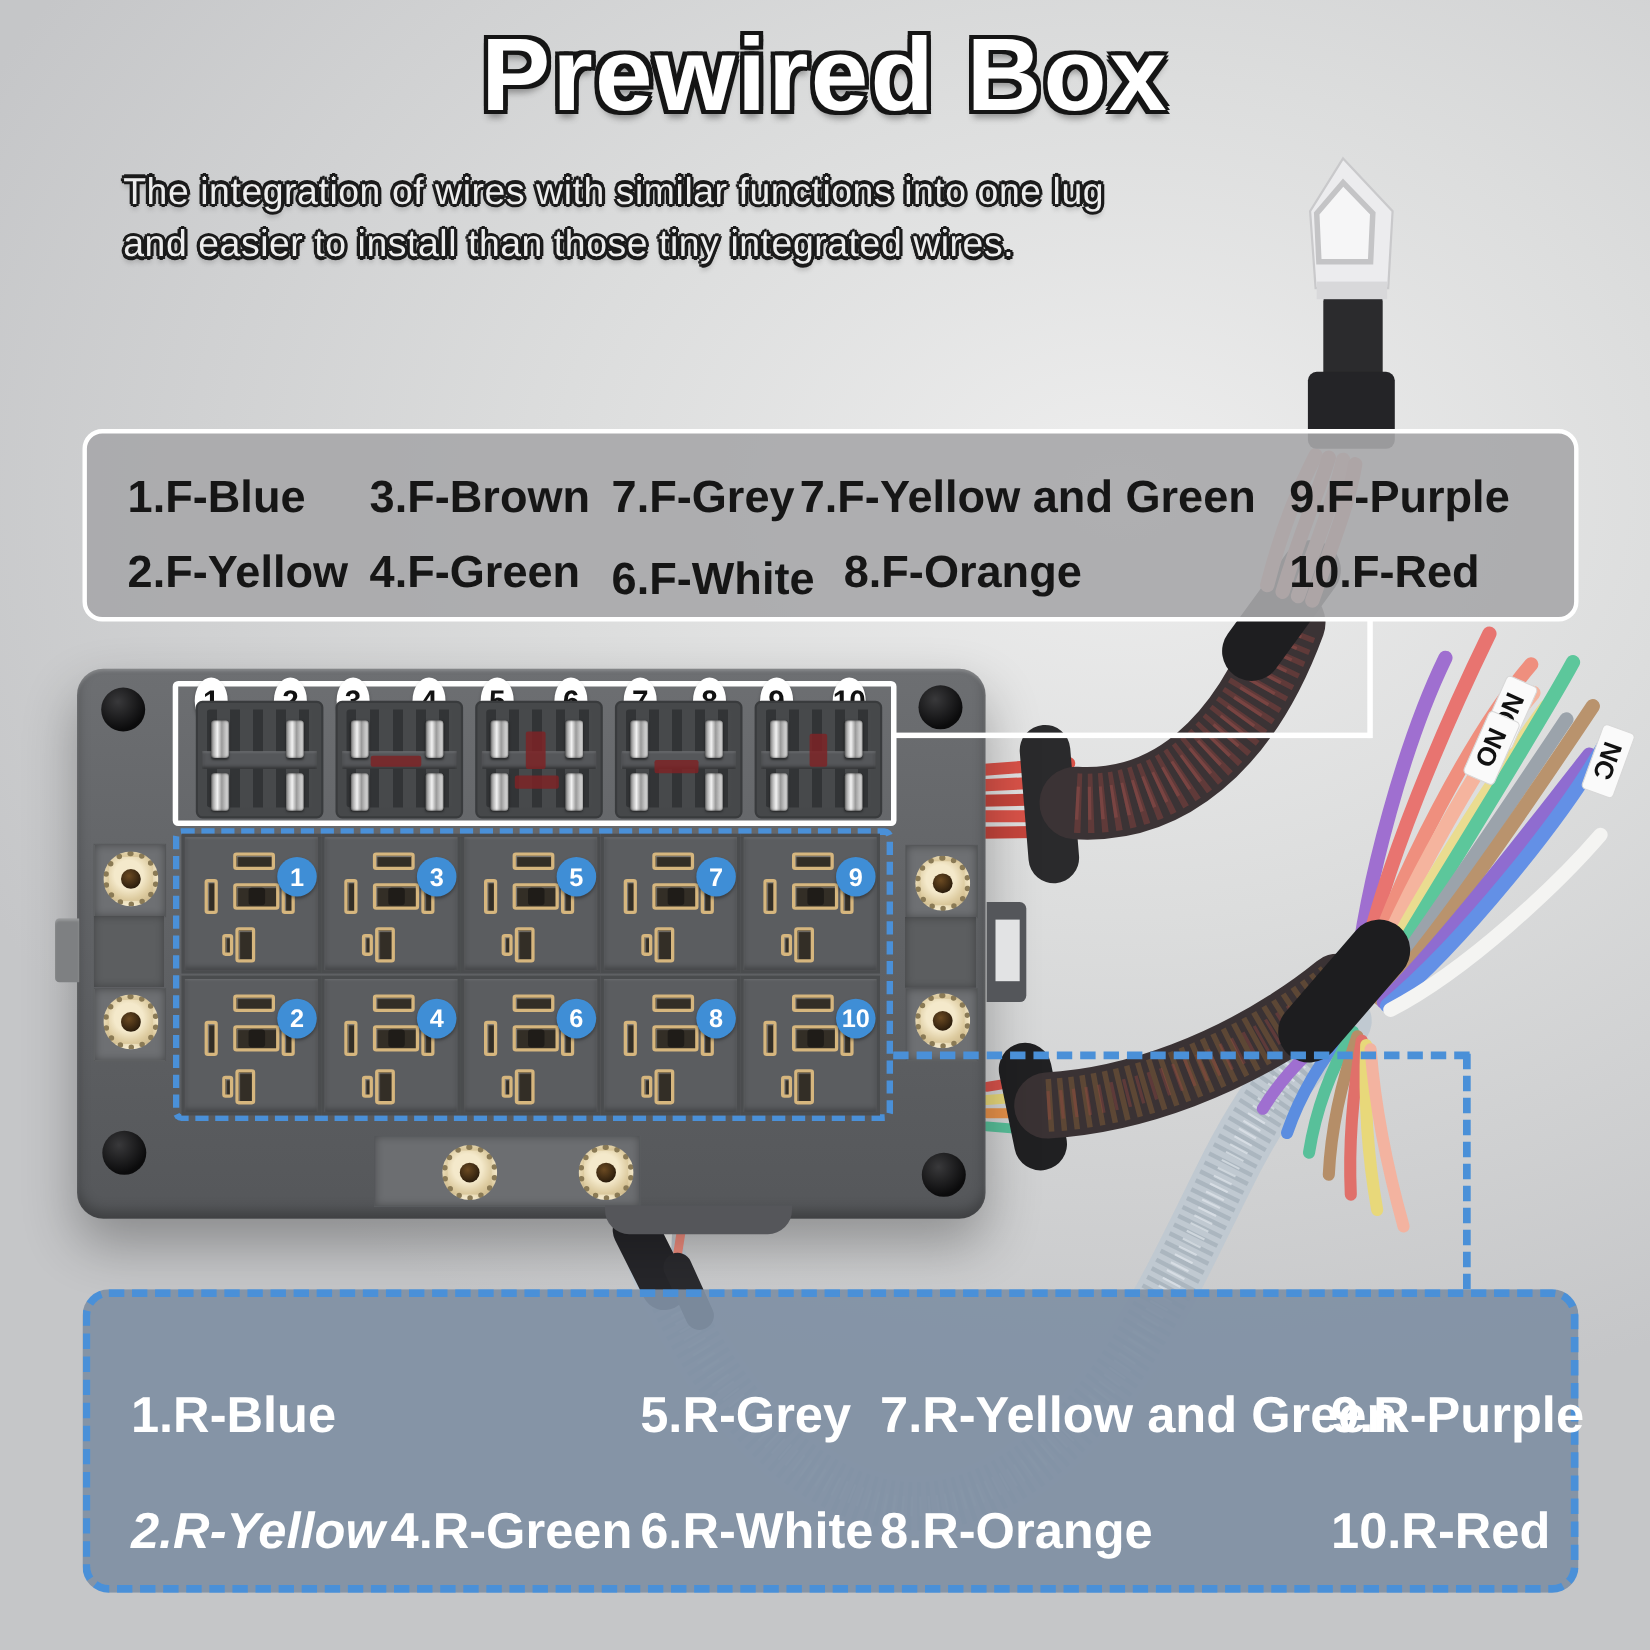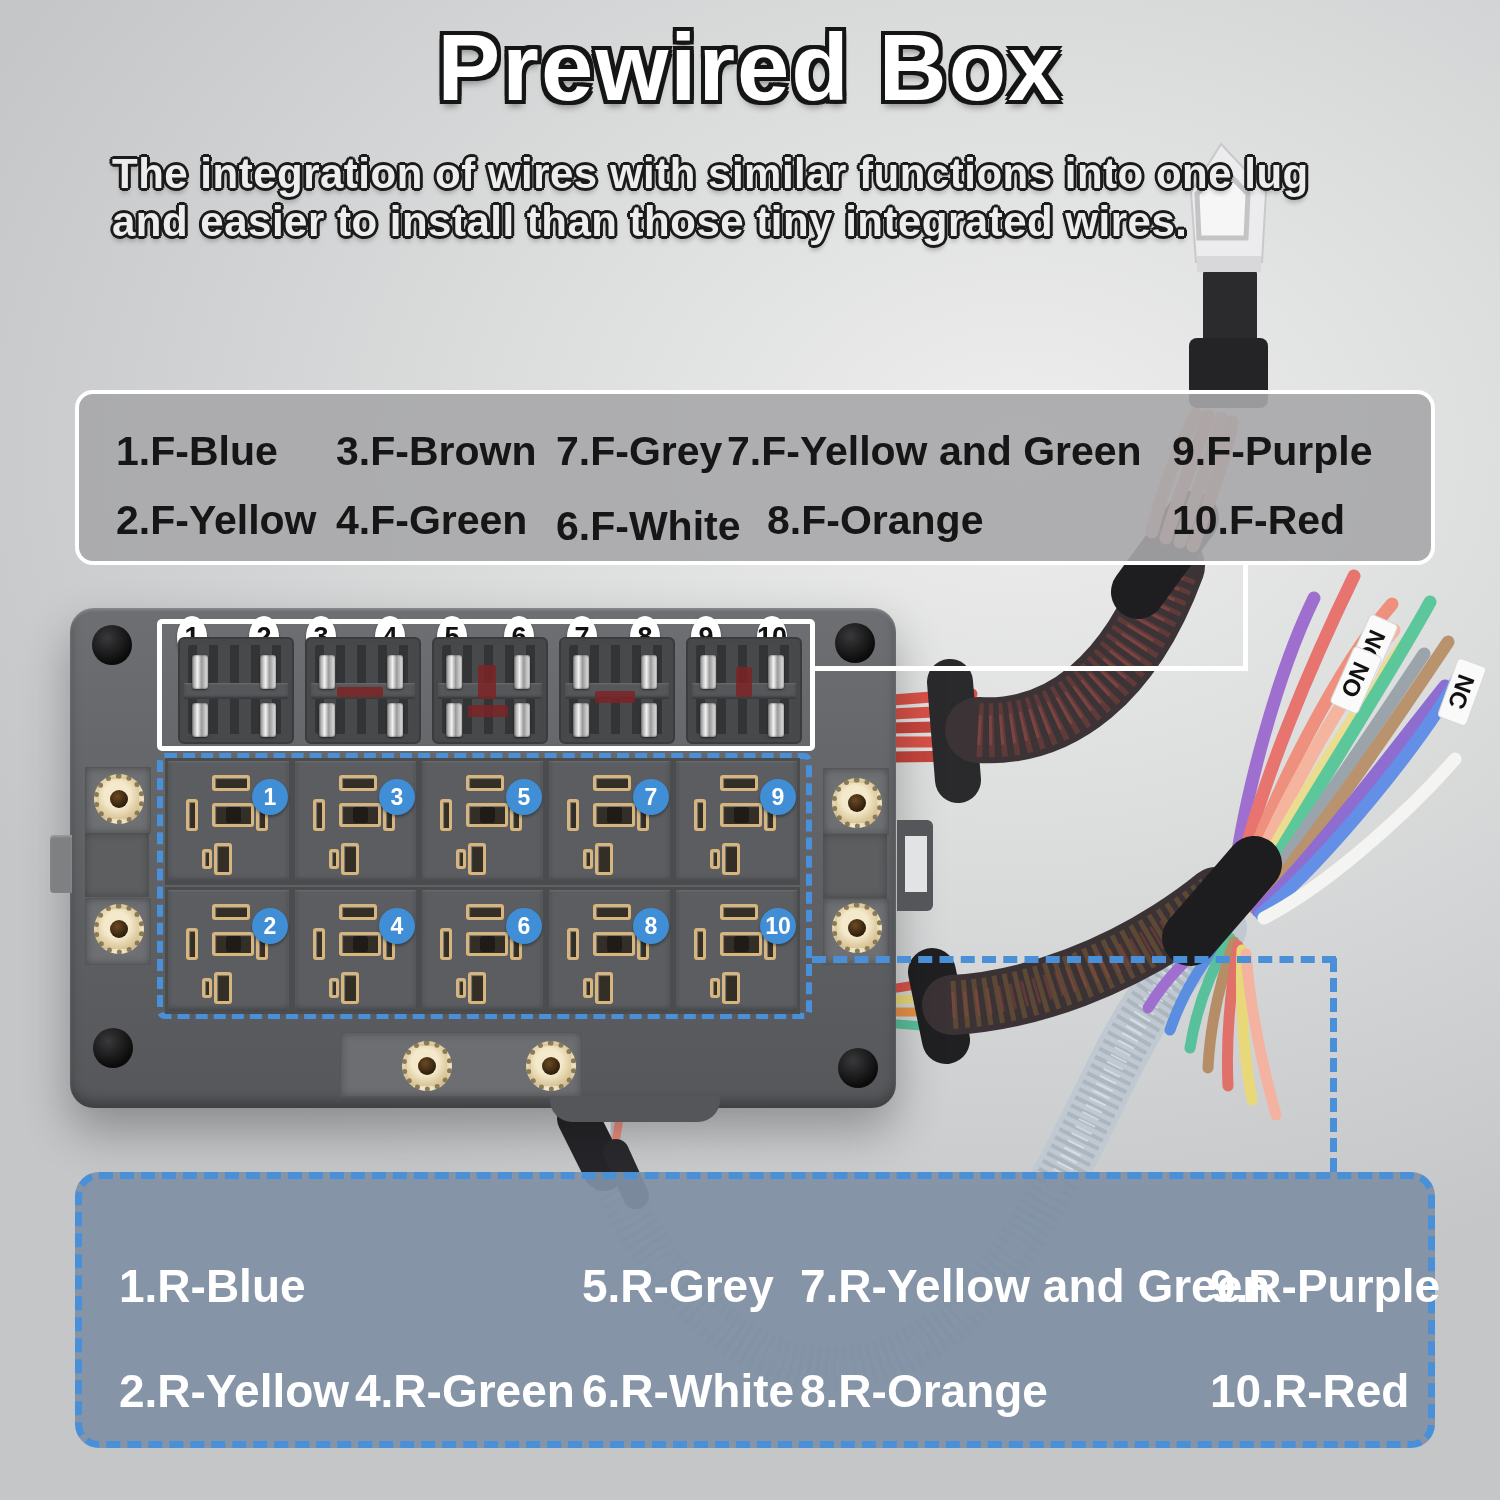--- a/index.html
+++ b/index.html
@@ -14,21 +14,21 @@
     --outline2: -2px -2px 0 #1b1b1b, 2px -2px 0 #1b1b1b, -2px 2px 0 #1b1b1b, 2px 2px 0 #1b1b1b,
                 -3px 0 0 #1b1b1b, 3px 0 0 #1b1b1b, 0 -3px 0 #1b1b1b, 0 3px 0 #1b1b1b;
   }
   .title{
     position:absolute;left:0;top:14px;width:100%;text-align:center;z-index:5;
     font-size:94px;font-weight:800;letter-spacing:2px;color:#ffffff;
     text-shadow:var(--outline4), 0 7px 6px rgba(60,60,60,.45);
   }
   .desc{
     position:absolute;left:112px;top:150px;width:1310px;z-index:5;
-    font-size:42px;font-weight:700;line-height:48px;letter-spacing:.5px;color:#ededed;
+    font-size:34px;font-weight:400;line-height:48px;letter-spacing:.5px;color:#ededed;
     text-shadow:var(--outline2), 0 5px 5px rgba(70,70,70,.4);
   }
   
   .wires{position:absolute;left:0;top:0;z-index:1;}
   
   .fusebox{
     position:absolute;left:70px;top:608px;width:826px;height:500px;z-index:2;
     border-radius:24px;
     background:linear-gradient(180deg,#6d6f72 0%, #616366 45%, #55575a 100%);
     box-shadow:0 22px 48px rgba(0,0,0,.30), inset 0 2px 3px rgba(255,255,255,.20), inset 0 -7px 12px rgba(0,0,0,.28);
@@ -404,21 +404,21 @@
     <span style="left:477px;top:109px;">6.F-White</span>
     <span style="left:688px;top:103px;">8.F-Orange</span>
     <span style="left:1093px;top:103px;">10.F-Red</span>
   </div>
 
   <div class="rbox">
     <span style="left:37px;top:80px;">1.R-Blue</span>
     <span style="left:500px;top:80px;">5.R-Grey</span>
     <span style="left:718px;top:80px;">7.R-Yellow and Green</span>
     <span style="left:1128px;top:80px;">9.R-Purple</span>
-    <span style="left:37px;top:185px;">2.R-Yellow</span>
+    <span style="left:37px;top:185px;font-style:italic;">2.R-Yellow</span>
     <span style="left:273px;top:185px;">4.R-Green</span>
     <span style="left:500px;top:185px;">6.R-White</span>
     <span style="left:718px;top:185px;">8.R-Orange</span>
     <span style="left:1128px;top:185px;">10.R-Red</span>
   </div>
 
   <div class="lwh"></div>
   <div class="lwv"></div>
   <div class="lbh"></div>
   <div class="lbv"></div>

